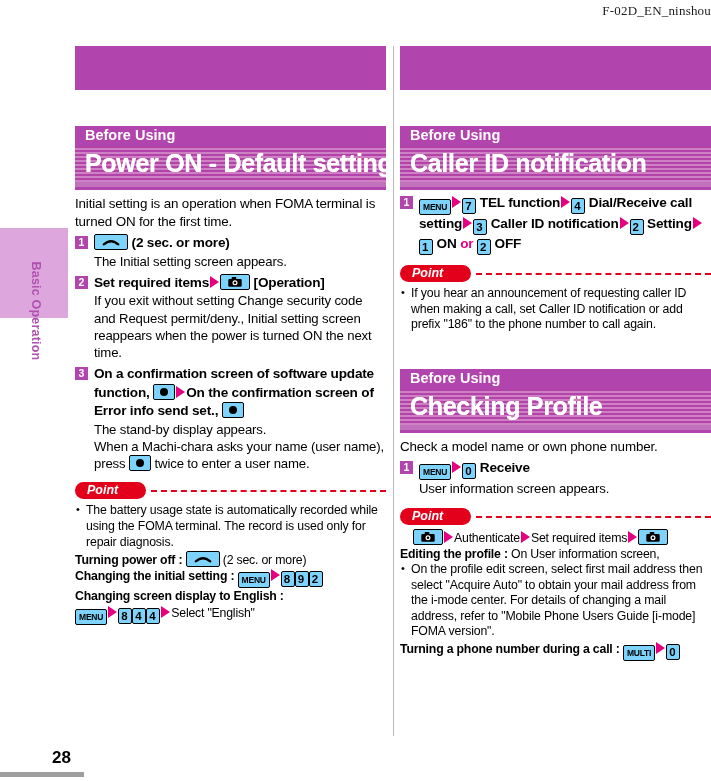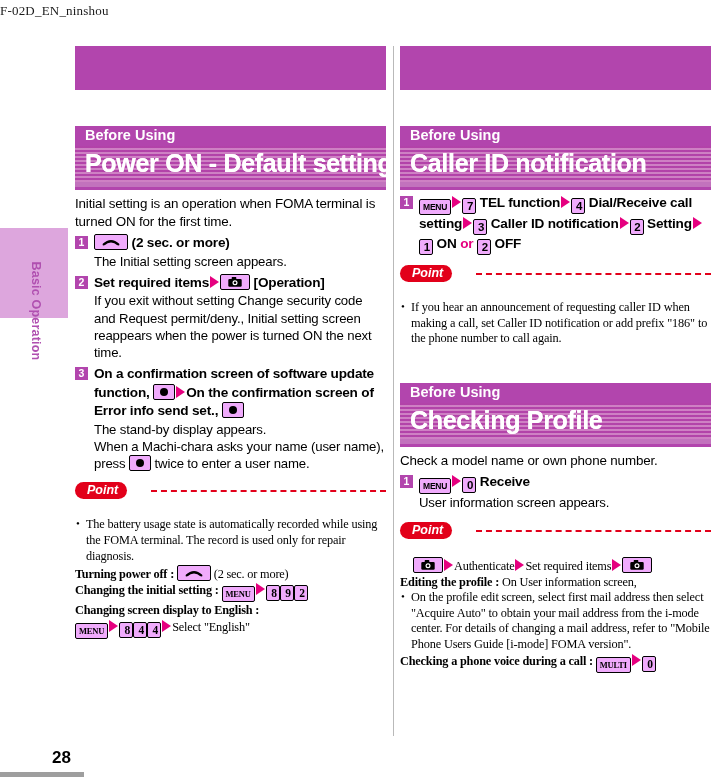--- a/index.html
+++ b/index.html
@@ -4,21 +4,21 @@
 <style>
   html,body{margin:0;padding:0;}
   body{
     width:711px;height:781px;position:relative;background:#ffffff;
     font-family:"Liberation Sans", sans-serif;color:#000;
     -webkit-font-smoothing:antialiased;
   }
   
   .runhead{
     position:absolute;top:0;left:0;width:711px;height:22px;
-    text-align:left;font-family:"Liberation Serif", serif;
+    text-align:right;font-family:"Liberation Serif", serif;
     font-size:13px;color:#1a1a1a;line-height:22px;letter-spacing:.2px;
   }
   
   .edge-tab{
     position:absolute;left:0;top:228px;width:68px;height:90px;
     background:#dda6dd;
   }
   .edge-label{
     position:absolute;left:-44px;top:300px;width:160px;height:22px;
     transform:rotate(90deg);transform-origin:center center;
@@ -75,21 +75,21 @@
     position:absolute;left:0;top:2px;width:13px;height:13px;background:#b245ad;
     color:#fff;font-size:10.5px;font-weight:bold;line-height:13px;text-align:center;
   }
   .step-body{margin-left:19px;}
   .step-head{font-size:13.6px;font-weight:bold;line-height:18.5px;letter-spacing:-.2px;}
   .step-desc{font-size:13.2px;line-height:17.2px;letter-spacing:-.15px;margin-top:0px;}
 
   
   .key{
     display:inline-block;border:1.4px solid #000;border-radius:2px;
-    background:#f0abfc;vertical-align:-3px;text-align:right;
+    background:#7dd3fc;vertical-align:-3px;text-align:left;
     font-weight:bold;line-height:1;box-sizing:border-box;
   }
   .key-num{min-width:14px;height:16px;font-size:11.5px;line-height:14px;padding:0 2px;}
   .key-word{height:16px;font-size:8.5px;line-height:14px;padding:0 3px;letter-spacing:-.2px;}
   .key-wide{width:34px;height:16px;position:relative;}
   .key-center{width:22px;height:16px;position:relative;}
   .key-cam{width:30px;height:16px;position:relative;}
 
   .glyph-power{
     position:absolute;left:50%;top:50%;transform:translate(-50%,-50%);
@@ -109,27 +109,27 @@
     border-left:9px solid #e5007f;margin:0 1px;
   }
   .orword{color:#e5007f;font-weight:bold;}
 
   
   .point{margin-top:10px;}
   .point-head{position:relative;height:18px;}
   .point-tag{
     position:absolute;left:0;top:0;background:#e2001a;color:#fff;
     border-radius:9px;font-size:12.5px;font-weight:bold;
-    padding:1px 9px 2px 12px;line-height:14px;font-style:italic;
+    padding:1px 28px 2px 12px;line-height:14px;font-style:italic;
   }
   .point-dash{
     position:absolute;left:76px;right:0;top:8px;height:0;
     border-top:2px dashed #e2001a;
   }
-  .point-body{margin-top:17px;font-family:Liberation Serif, serif;}
+  .point-body{margin-top:3px;}
   .bullet{
     position:relative;padding-left:11px;font-size:12.3px;line-height:15.6px;
     letter-spacing:-.15px;margin-bottom:1px;
   }
   .bullet:before{
     content:"\2022";position:absolute;left:1px;top:-1px;font-size:11px;
   }
   .kv{font-size:12.3px;line-height:16.2px;letter-spacing:-.2px;margin-top:0px;}
   .kv b{font-weight:bold;}
   .kv-ind{padding-left:13px;}
@@ -321,19 +321,19 @@
               <circle cx="7.5" cy="6.3" r="1.3" fill="#000"></circle>
             </svg>
         </span>
       </div>
       <div class="kv">
         <b>Editing the profile :</b>
         <span>On User information screen,</span>
       </div>
       <div class="bullet">On the profile edit screen, select first mail address then select "Acquire Auto" to obtain your mail address from the i-mode center. For details of changing a mail address, refer to "Mobile Phone Users Guide [i-mode] FOMA version".</div>
       <div class="kv">
-        <b>Checking a phone voice during a call :</b>
+        <b>Turning a phone number during a call :</b>
         <span class="key key-word">MULTI</span><span class="arrow"></span><span class="key key-num">0</span>
       </div>
     </div>
   </div>
 
 </div>
 
 </body></html>

